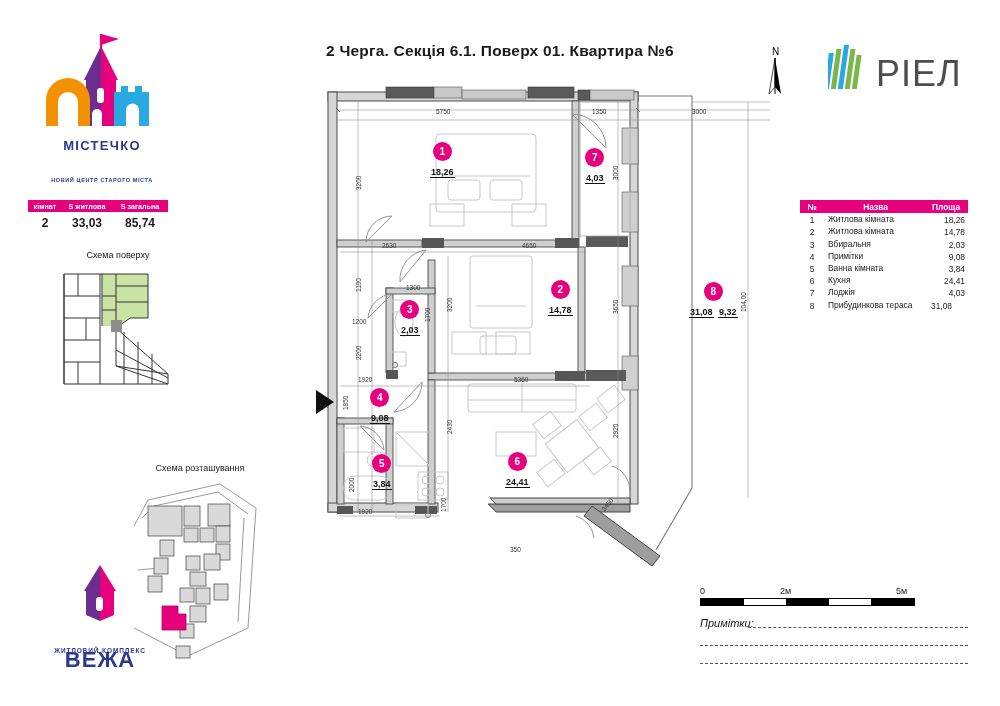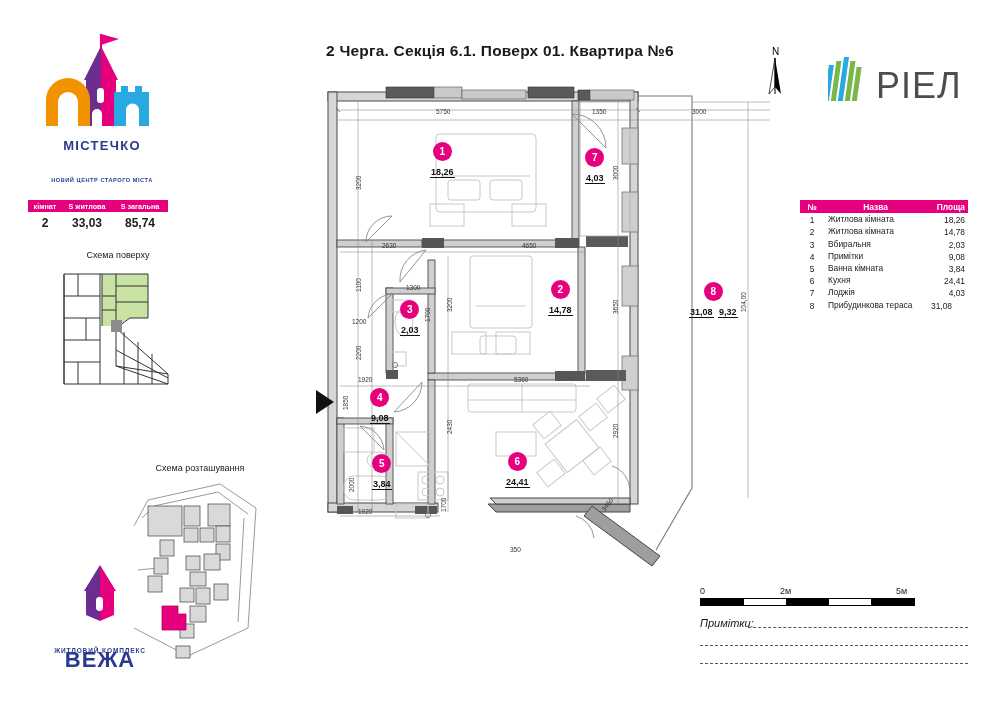--- a/index.html
+++ b/index.html
@@ -25,21 +25,21 @@
   #floor-scheme-caption{left:38px;top:250px;width:160px;}
   #site-scheme-caption{left:110px;top:463px;width:180px;}
   
   #floor-scheme{left:58px;top:266px;width:120px;height:122px;}
   #site-scheme{left:128px;top:478px;width:145px;height:182px;}
   
   #vezha-logo{left:20px;top:565px;width:160px;height:110px;}
   #vezha-name{position:absolute;left:0;top:58px;width:160px;text-align:center;font-size:22px;font-weight:700;color:#2b3a8f;letter-spacing:1px;margin-top:24px;}
   #vezha-tagline{position:absolute;left:0;top:82px;width:160px;text-align:center;font-size:6.5px;font-weight:700;color:#2b3a8f;letter-spacing:.9px;}
   
-  #riel-logo{left:828px;top:57px;width:140px;height:55px;}
+  #riel-logo{left:828px;top:45px;width:140px;height:55px;}
   #riel-text{position:absolute;left:48px;top:8px;font-size:36px;font-weight:400;color:#4d4d4d;letter-spacing:1px;font-family:"Liberation Sans",sans-serif;}
   
   #rooms-table{left:800px;top:200px;width:168px;font-size:8.4px;}
   #rooms-head{display:flex;background:#e6007e;color:#fff;font-weight:700;height:13px;align-items:center;}
   .rt-num{width:24px;text-align:center;flex:0 0 24px;}
   .rt-name{flex:1 1 auto;padding-left:4px;}
   .rt-area{width:38px;text-align:right;flex:0 0 38px;padding-right:3px;}
   .rt-row{display:flex;align-items:flex-start;padding-top:2.2px;}
   .rt-row .rt-name{line-height:1.18;}
   
@@ -186,21 +186,21 @@
       <rect x="30" y="10" width="5" height="34" fill="#7ab648" transform="skewX(-8)"></rect>
     </g>
   </svg>
   <div id="riel-text">РІЕЛ</div>
 </div>
 
 <div class="abs" id="rooms-table">
   <div id="rooms-head">
     <div class="rt-num">№</div>
     <div class="rt-name" style="text-align:center;padding-left:0">Назва</div>
-    <div class="rt-area" style="">Площа</div>
+    <div class="rt-area" style="text-align:center">Площа</div>
   </div>
   <div class="rt-row">
     <div class="rt-num">1</div>
     <div class="rt-name">Житлова кімната</div>
     <div class="rt-area">18,26</div>
   </div>
   <div class="rt-row">
     <div class="rt-num">2</div>
     <div class="rt-name">Житлова кімната</div>
     <div class="rt-area">14,78</div>

